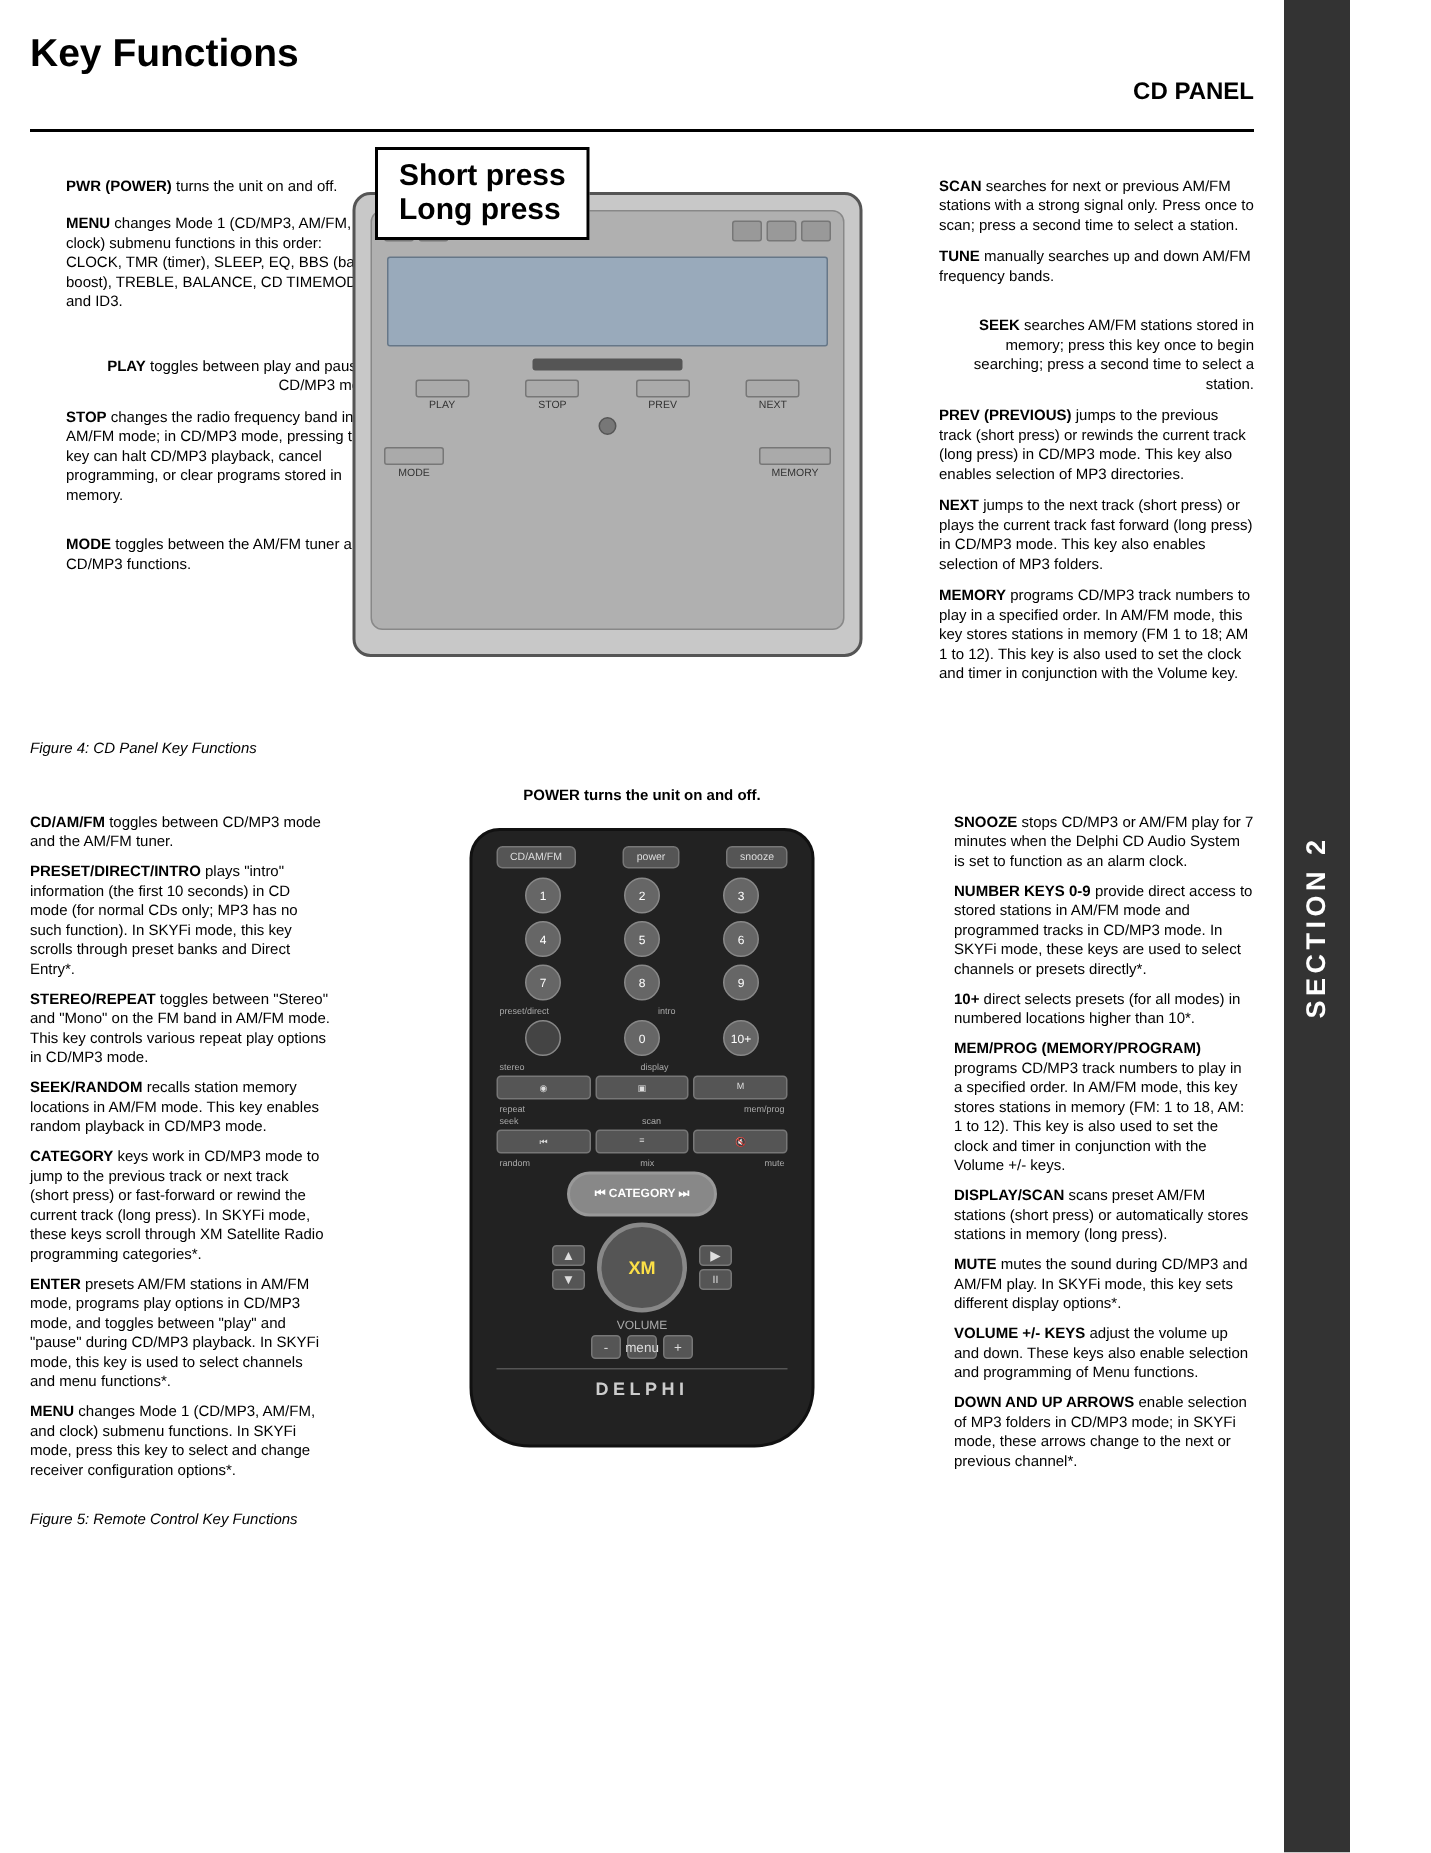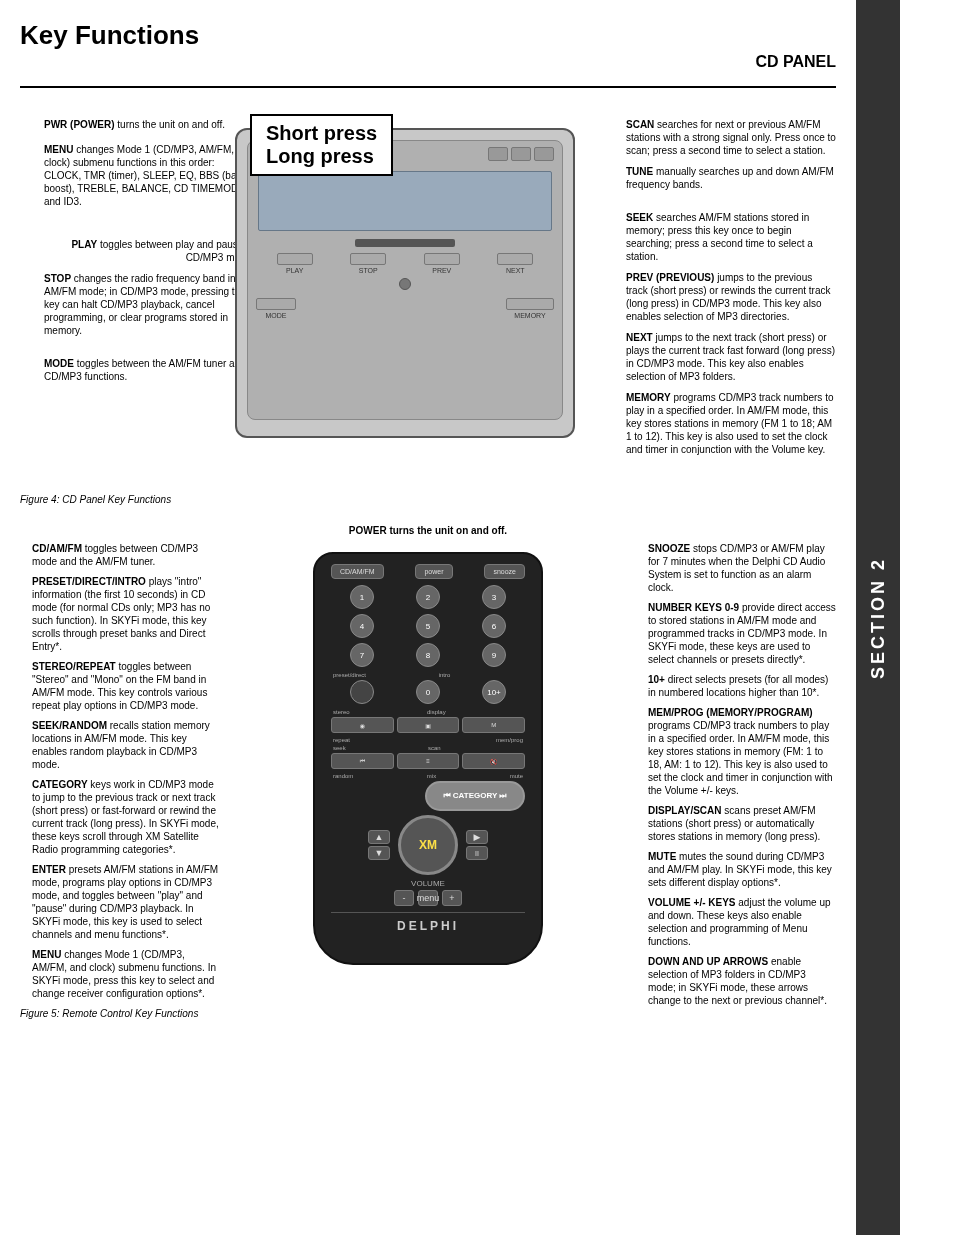--- a/index.html
+++ b/index.html
@@ -118,21 +118,21 @@
       line-height: 1.3;
     }
     .label-item strong {
       font-weight: bold;
     }
 
     
     .press-box {
       position: absolute;
       left: 230px;
-      top: 16px;
+      top: 0px;
       border: 2px solid #000;
       padding: 6px 14px;
       background: #fff;
       z-index: 10;
     }
     .press-box .short { font-size: 20px; font-weight: bold; }
     .press-box .long { font-size: 20px; font-weight: bold; }
 
     .figure-caption {
       font-style: italic;
@@ -166,21 +166,20 @@
     .remote-right-labels {
       position: absolute;
       right: 0;
       top: 0;
       width: 200px;
     }
     .remote-label-item {
       margin-bottom: 7px;
       font-size: 10px;
       line-height: 1.3;
-      margin-left: 12px;
     }
     .remote-label-item strong {
       font-weight: bold;
     }
 
     
     .remote-device {
       position: absolute;
       left: 200px;
       right: 200px;
@@ -251,21 +250,21 @@
       height: 16px;
       font-size: 6px;
       color: #ddd;
       display: flex;
       align-items: center;
       justify-content: center;
       border: 1px solid #777;
     }
     .remote-category {
       display: flex;
-      justify-content: flex-end;
+      justify-content: center;
       margin-bottom: 4px;
     }
     .remote-cat-btn {
       background: #888;
       border-radius: 20px;
       height: 30px;
       width: 100px;
       display: flex;
       align-items: center;
       justify-content: center;
@@ -396,21 +395,21 @@
           </div>
         </div>
 
         <div class="right-labels">
           <div class="label-item">
             <strong>SCAN</strong> searches for next or previous AM/FM stations with a strong signal only. Press once to scan; press a second time to select a station.
           </div>
           <div class="label-item" style="margin-top:4px;">
             <strong>TUNE</strong> manually searches up and down AM/FM frequency bands.
           </div>
-          <div class="label-item" style="margin-top:20px;">
+          <div class="label-item" style="margin-top:20px;text-align:right;">
             <strong>SEEK</strong> searches AM/FM stations stored in memory; press this key once to begin searching; press a second time to select a station.
           </div>
           <div class="label-item" style="margin-top:4px;">
             <strong>PREV (PREVIOUS)</strong> jumps to the previous track (short press) or rewinds the current track (long press) in CD/MP3 mode. This key also enables selection of MP3 directories.
           </div>
           <div class="label-item" style="margin-top:4px;">
             <strong>NEXT</strong> jumps to the next track (short press) or plays the current track fast forward (long press) in CD/MP3 mode. This key also enables selection of MP3 folders.
           </div>
           <div class="label-item" style="margin-top:4px;">
             <strong>MEMORY</strong> programs CD/MP3 track numbers to play in a specified order. In AM/FM mode, this key stores stations in memory (FM 1 to 18; AM 1 to 12). This key is also used to set the clock and timer in conjunction with the Volume key.

